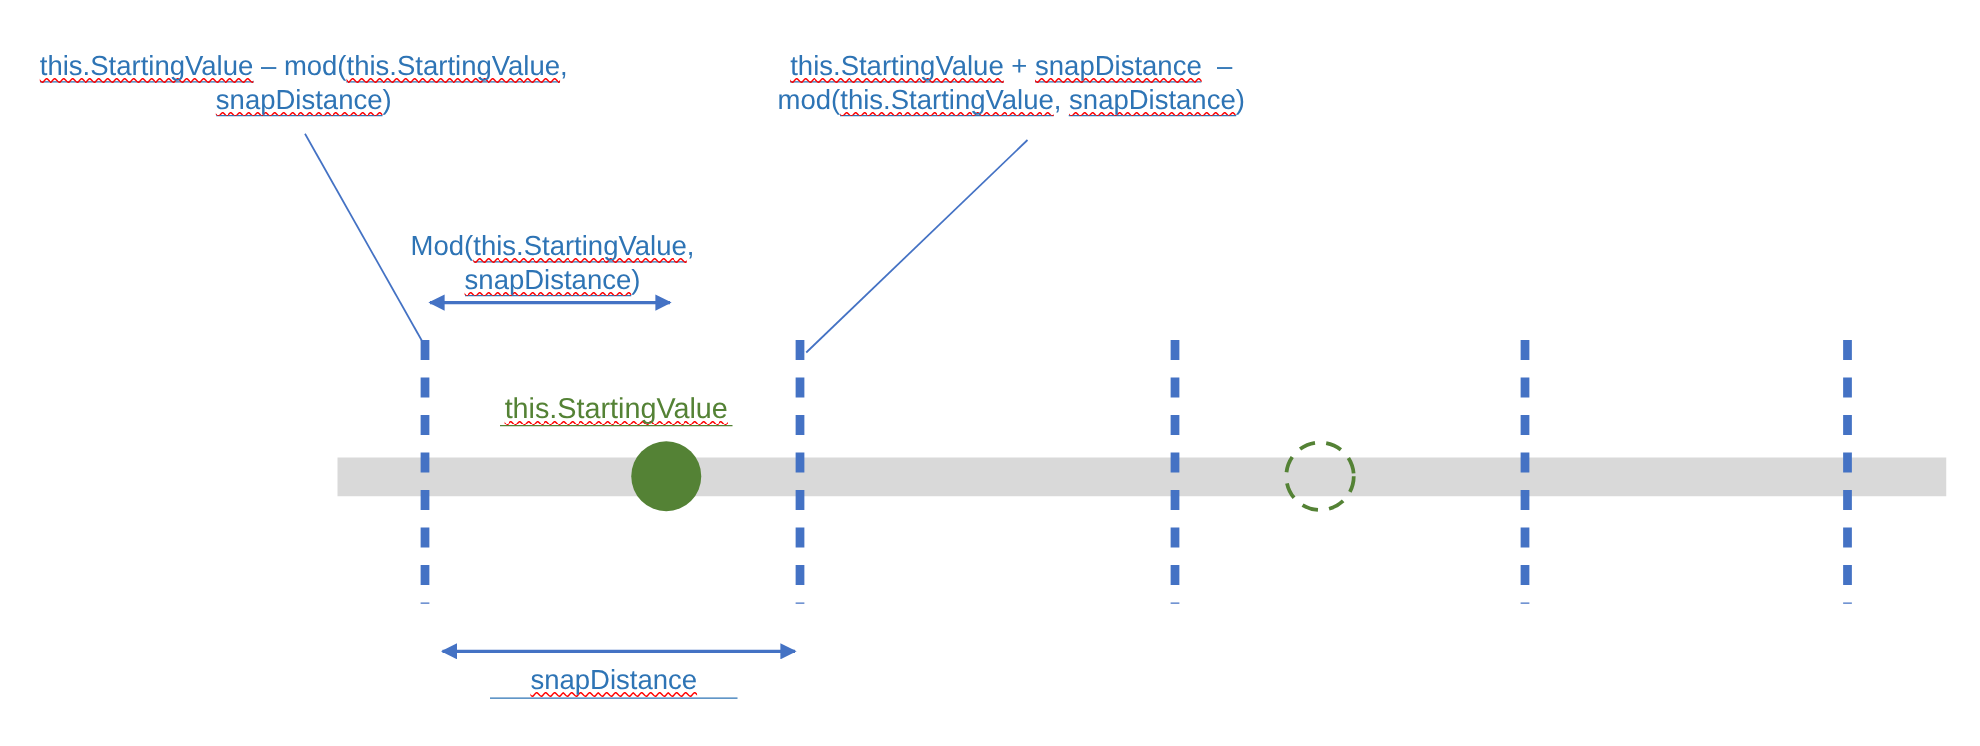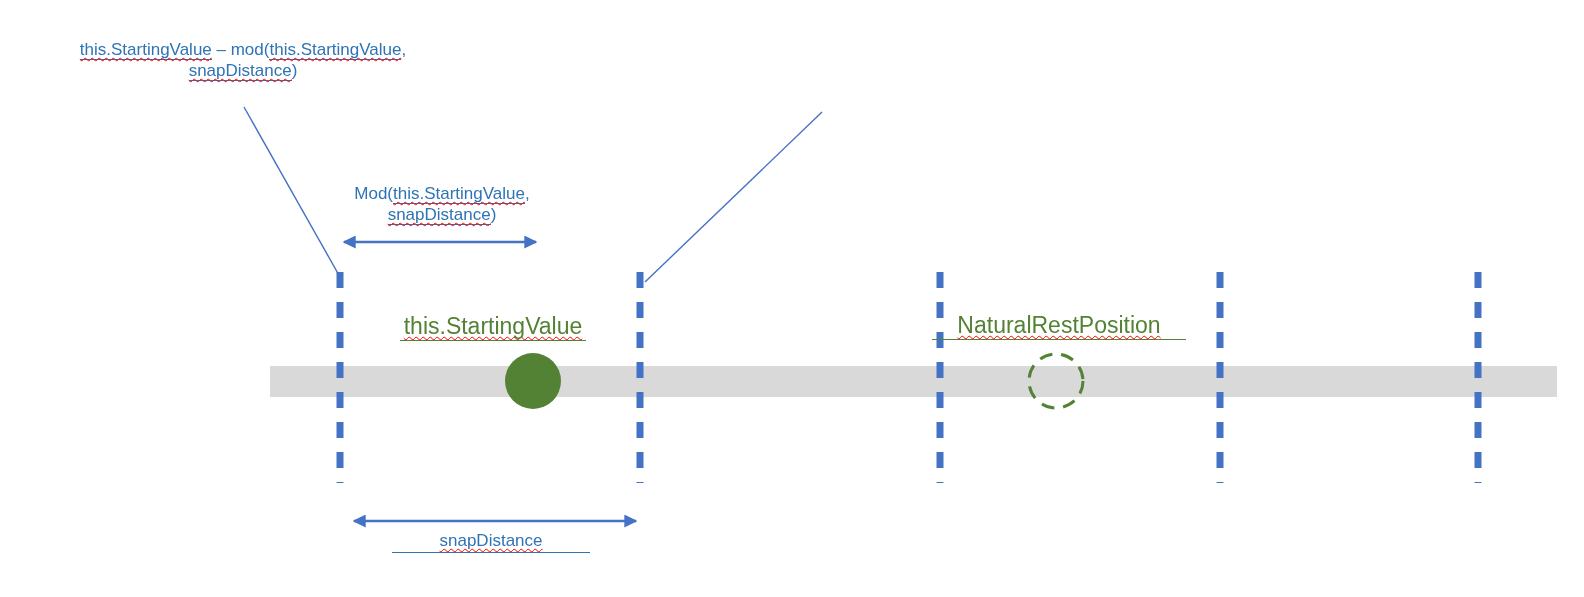--- a/index.html
+++ b/index.html
@@ -26,21 +26,21 @@
     height: 597px;
   }
   .lbl {
     position: absolute;
     text-align: center;
     line-height: 1.22;
     white-space: pre-wrap;
   }
   .lbl-blue {
     color: #2e74b5;
-    font-size: 17px;
+    font-size: 22px;
   }
   .lbl-green {
     color: #548235;
     font-size: 23px;
   }
   .sq {
     
     text-decoration: underline wavy #ff0000;
     text-decoration-skip-ink: none;
     text-underline-offset: 2px;
@@ -89,22 +89,22 @@
 
     <line id="arrow-snap" x1="354" y1="521" x2="636" y2="521" stroke="#4472c4" stroke-width="2.6" marker-start="url(#arrowStart)" marker-end="url(#arrowEnd)"></line>
 
     <circle id="marker-current" cx="533" cy="381" r="28" fill="#548235"></circle>
 
     <circle id="marker-rest" cx="1056" cy="381" r="27" fill="none" stroke="#548235" stroke-width="3" stroke-dasharray="13 9"></circle>
   </svg>
 
   <div class="lbl lbl-blue" id="label-left-expr"><span class="sq uline">this.StartingValue</span><span> – mod(</span><span class="sq uline">this.StartingValue</span><span>,</span><br><span class="sq uline">snapDistance</span><span>)</span></div>
 
+  <div class="lbl lbl-blue" id="label-right-expr"><span class="sq uline">this.StartingValue</span><span> + </span><span class="sq uline">snapDistance</span><span>  –</span><br><span>mod(</span><span class="sq uline">this.StartingValue</span><span>, </span><span class="sq uline">snapDistance</span><span>)</span></div>
 
   <div class="lbl lbl-blue" id="label-mod"><span>Mod(</span><span class="sq uline">this.StartingValue</span><span>,</span><br><span class="sq uline">snapDistance</span><span>)</span></div>
 
   <div class="lbl lbl-green sq uline" id="label-starting">this.StartingValue</div>
 
-  <div class="lbl lbl-green sq uline" id="label-natural">NaturalRestPosition</div>
 
   <div class="lbl lbl-blue sq uline" id="label-snap">snapDistance</div>
 
 </div>
 
 </body></html>

